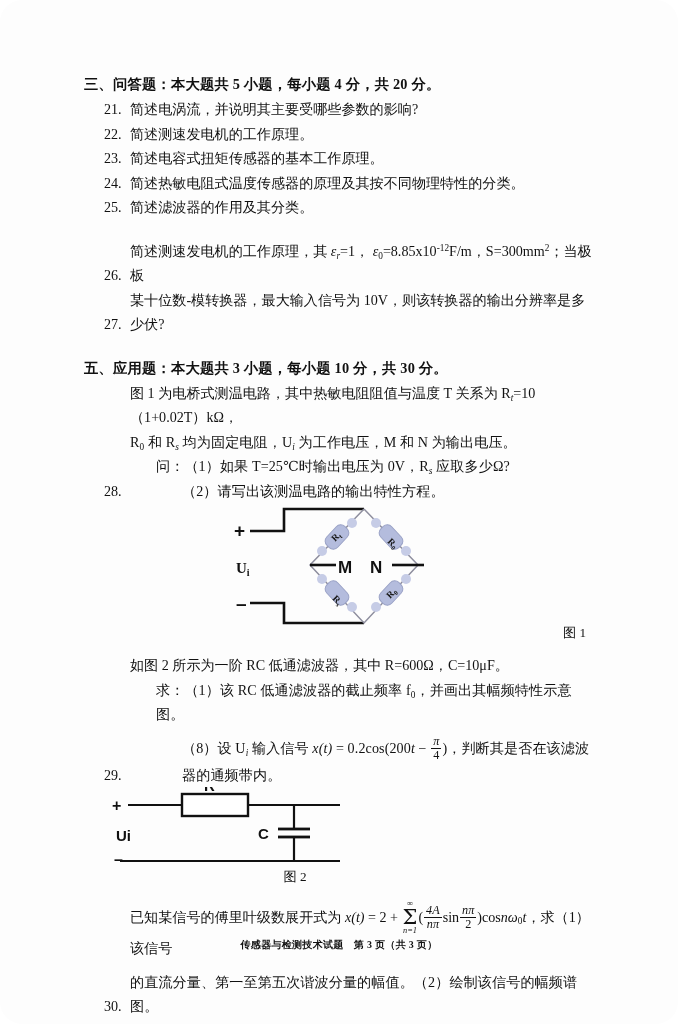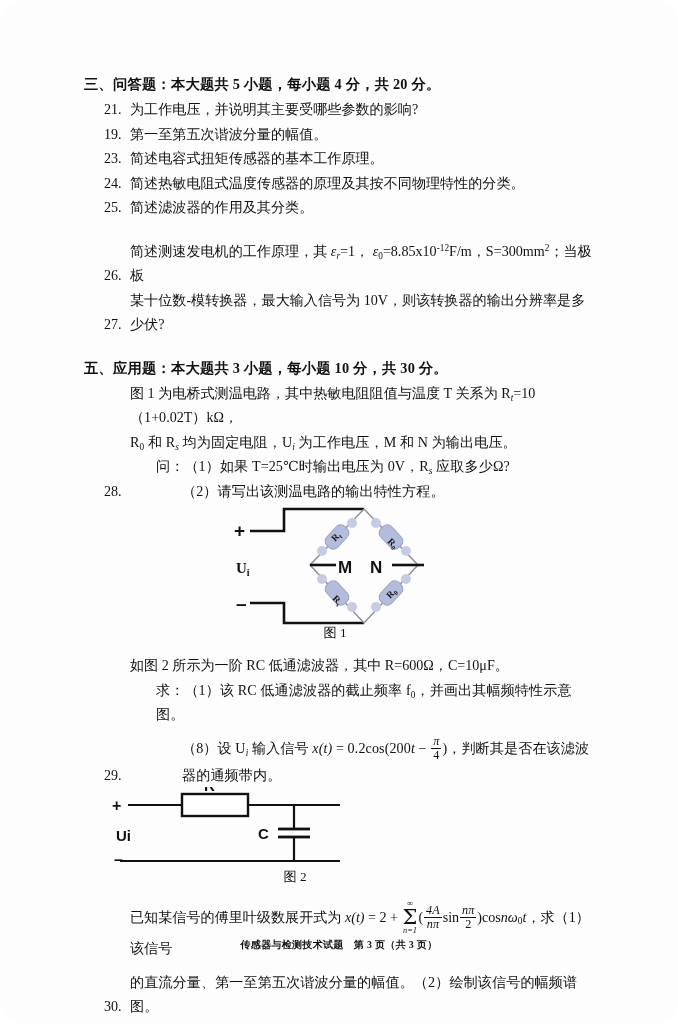--- a/index.html
+++ b/index.html
@@ -129,25 +129,25 @@
 </head>
 <body>
 
 <div id="page">
  <div class="content">
 
   <div class="sec-head">三、问答题：本大题共 5 小题，每小题 4 分，共 20 分。</div>
 
   <div class="q">
     <span class="qnum">21.</span>
-    <span class="qbody">为工作电压，并说明其主要受哪些参数的影响?</span>
-  </div>
-  <div class="q">
-    <span class="qnum">19.</span>
-    <span class="qbody">第一至第五次谐波分量的幅值。</span>
+    <span class="qbody">简述电涡流，并说明其主要受哪些参数的影响?</span>
+  </div>
+  <div class="q">
+    <span class="qnum">22.</span>
+    <span class="qbody">简述测速发电机的工作原理。</span>
   </div>
   <div class="q">
     <span class="qnum">23.</span>
     <span class="qbody">简述电容式扭矩传感器的基本工作原理。</span>
   </div>
   <div class="q">
     <span class="qnum">24.</span>
     <span class="qbody">简述热敏电阻式温度传感器的原理及其按不同物理特性的分类。</span>
   </div>
   <div class="q">
@@ -231,21 +231,21 @@
 
         <text x="2" y="34" font-family="Liberation Sans, sans-serif" font-size="19" font-weight="bold" fill="#111">+</text>
         <text x="4" y="107" font-family="Liberation Sans, sans-serif" font-size="19" font-weight="bold" fill="#111">–</text>
 
         <text x="4" y="70" font-family="Liberation Serif, serif" font-size="15" font-weight="bold" fill="#111">U<tspan font-size="10" dy="3">i</tspan></text>
 
         <text x="106" y="70" font-family="Liberation Sans, sans-serif" font-size="17" font-weight="bold" fill="#111">M</text>
         <text x="138" y="70" font-family="Liberation Sans, sans-serif" font-size="17" font-weight="bold" fill="#111">N</text>
       </svg>
     </div>
-    <div class="figcap" style="position:absolute; left:0; right:12px; top:120px;">图 1</div>
+    <div class="figcap" style="position:absolute; left:0; right:12px; top:120px;text-align:right;">图 1</div>
   </div>
 
   <div class="q">
     <span class="qnum">29.</span>
     <span class="qbody">
       <span>如图 2 所示为一阶 RC 低通滤波器，其中 R=600Ω，C=10μF。</span>
       <div class="qline indent1">
         <span>求：（1）该 RC 低通滤波器的截止频率 f</span><sub>0</sub><span>，并画出其幅频特性示意图。</span>
       </div>
       <div class="qline indent2" style="margin-top:9px;">

